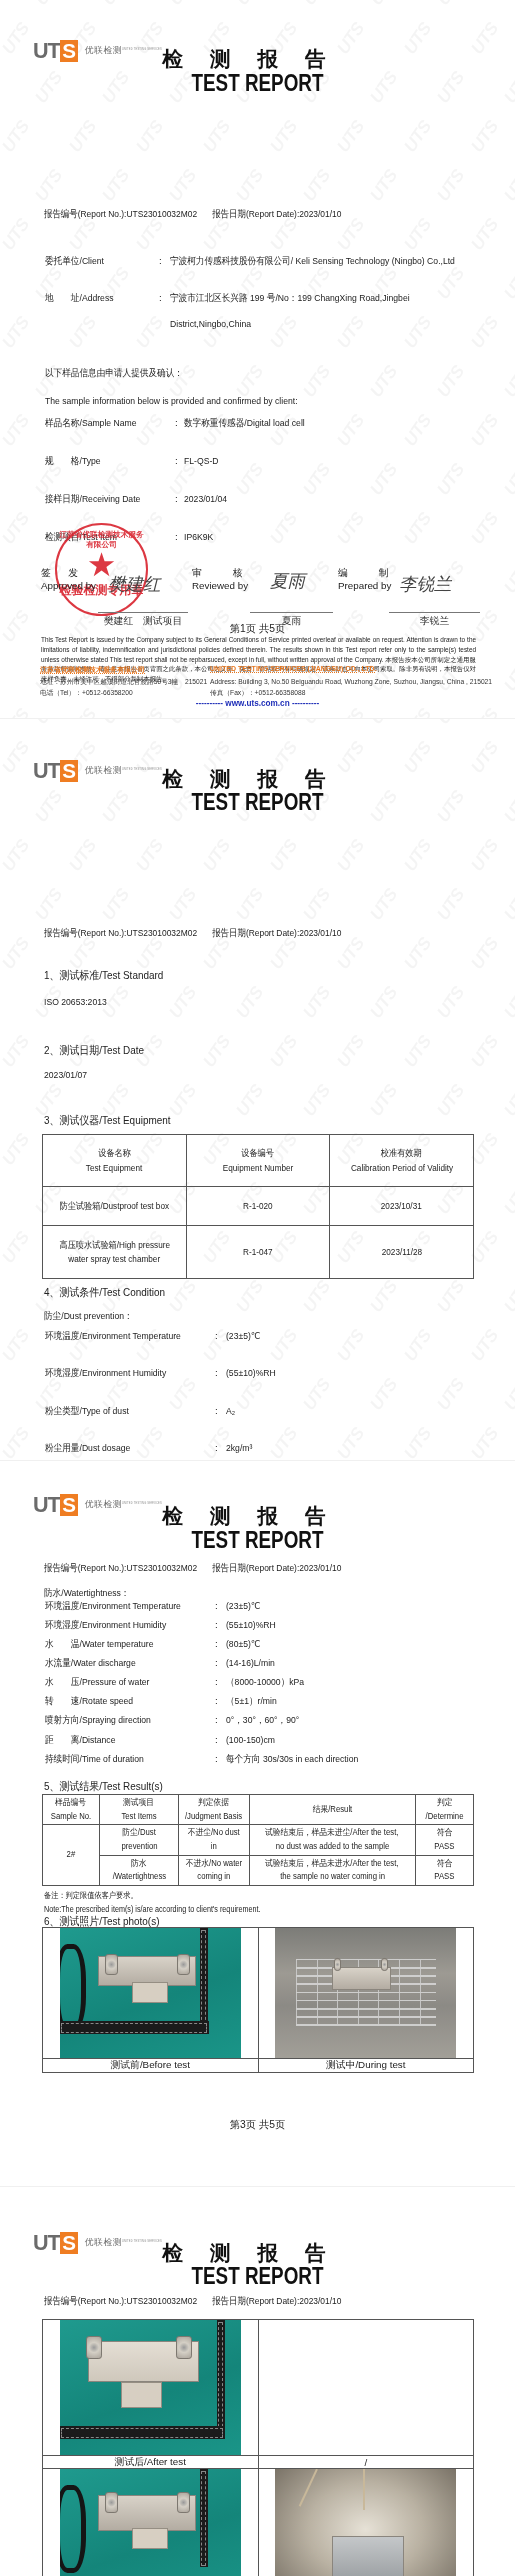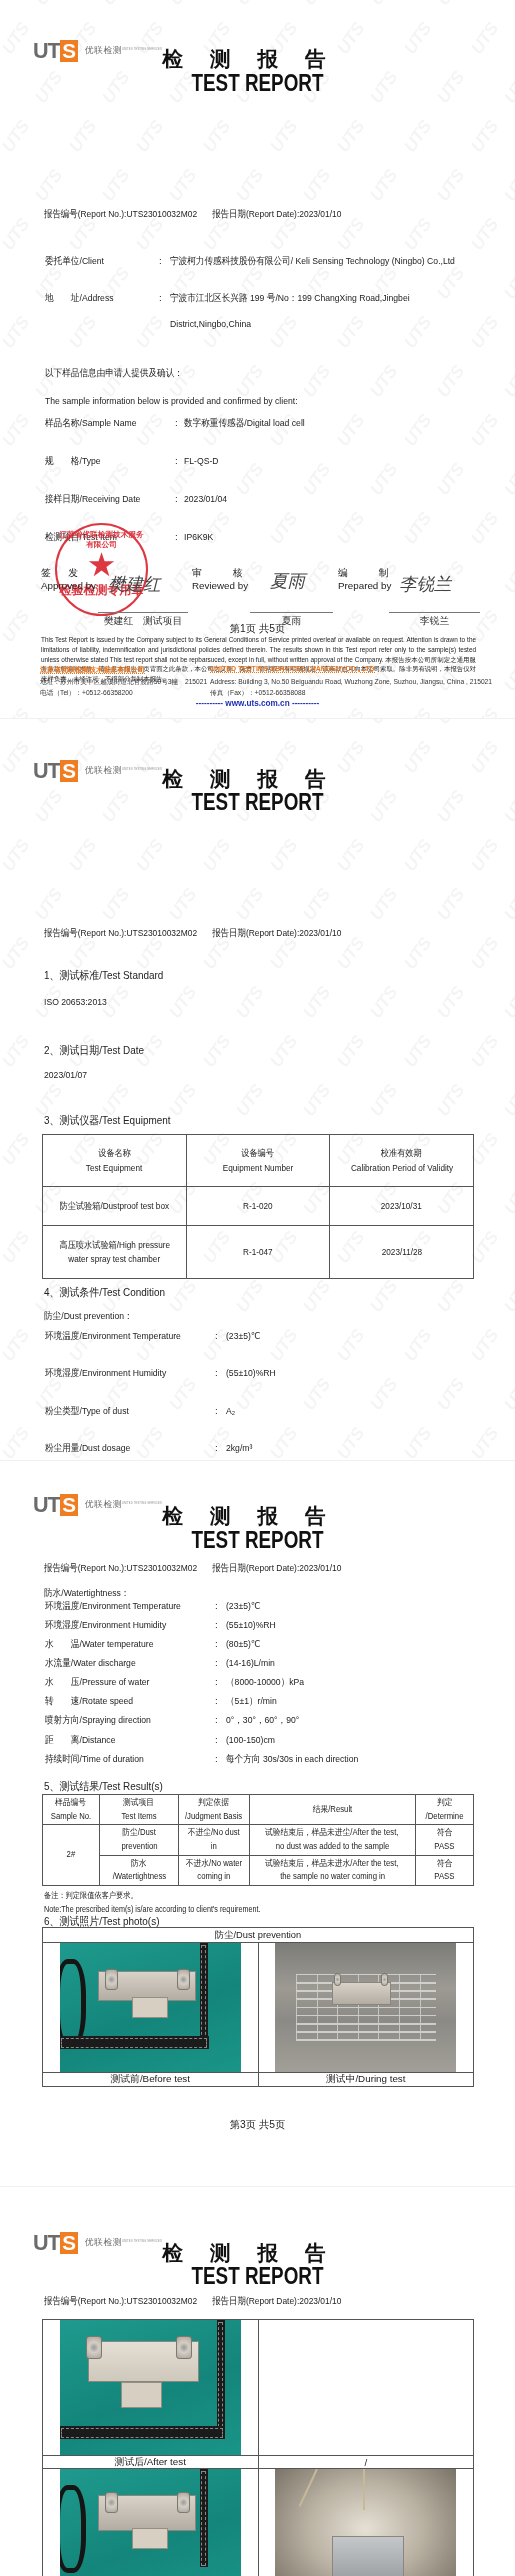--- a/index.html
+++ b/index.html
@@ -601,21 +601,20 @@
         <td><span class="sx">试验结束后，样品未进水/After the test,</span><br><span class="sx">the sample no water coming in</span></td>
         <td><span class="sx">符合</span><br><span class="sx">PASS</span></td>
       </tr>
     </tbody>
       </table>
     <div class="plain" style="top:429px; left:44px; font-size:8.2px;">备注：判定限值依客户要求。</div>
     <div class="plain" style="top:444px; left:44px; font-size:8.2px;">Note:The prescribed item(s) is/are according to client's requirement.</div>
 
     <div class="section-h" style="top:453px;">6、测试照片/Test photo(s)</div>
     <div class="photo-table" style="top:466px;">
-      <div class="span-row" style="height:14px; font-size:9.3px;">防尘/Dust prevention</div>
       <div class="photo-row" style="height:130px;">
         <div class="photo-cell">
           <div class="photo green">
             <div class="cable-coil" style="left:-5.2px; top:15.5px; width:31px; height:88px;"></div>
             <div class="ruler-v" style="left:140px; top:0; height:98px;"></div>
             <div class="ruler-h" style="left:0; top:93px; width:149px;"></div>
             <div class="cell-body" style="left:38px; top:28px; width:98px; height:30px;"></div>
             <div class="cell-bolt" style="left:45px; top:26px; width:13.4px; height:20.6px;"></div>
             <div class="cell-bolt" style="left:117px; top:26px; width:13.4px; height:20.6px;"></div>
             <div class="cell-foot" style="left:72px; top:54px; width:36px; height:20.6px;"></div>

